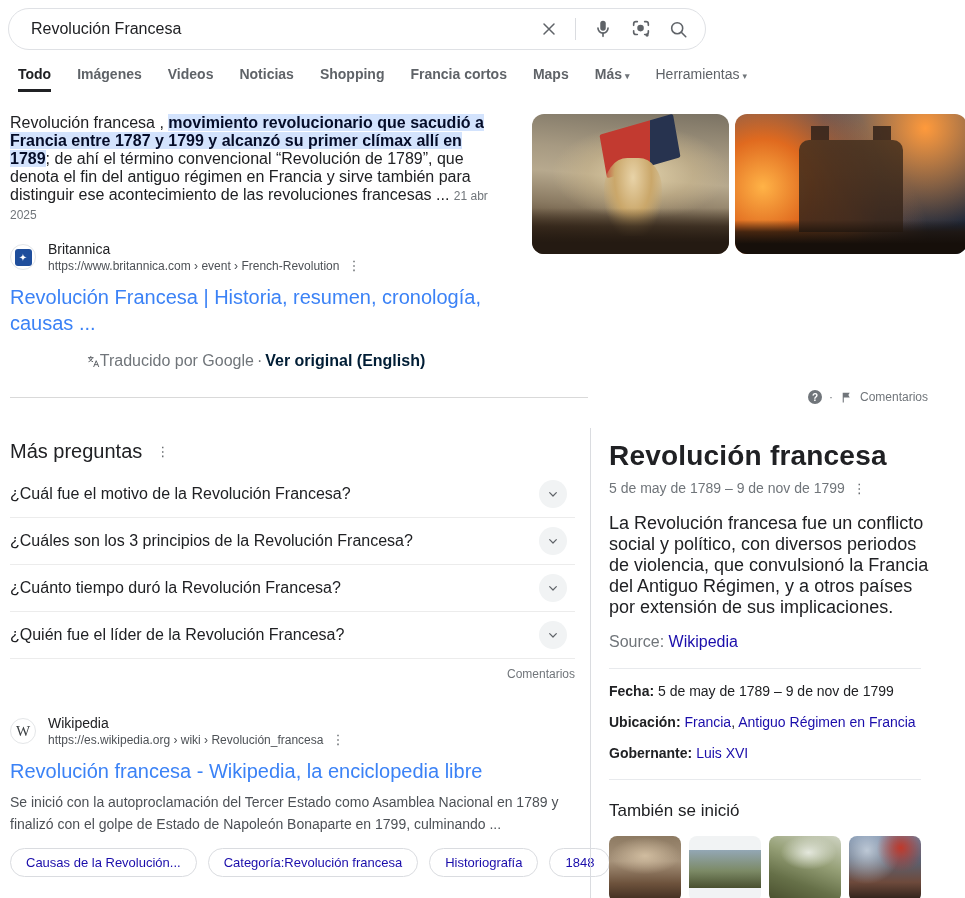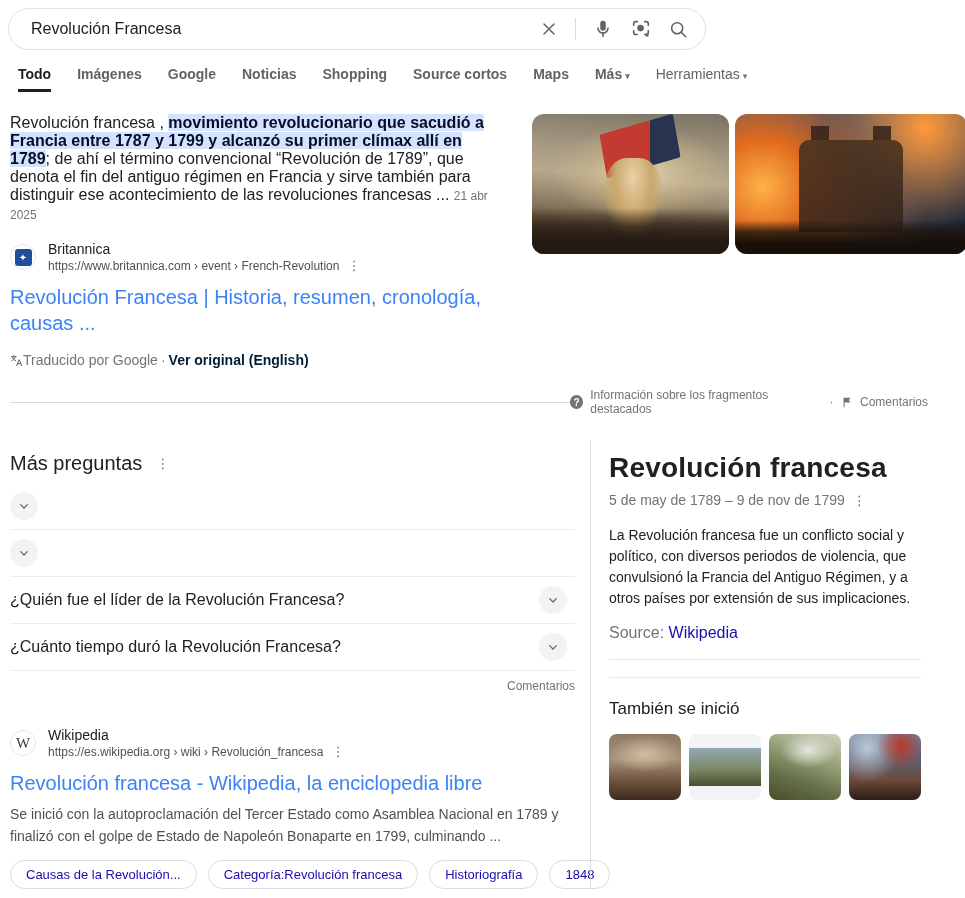--- a/index.html
+++ b/index.html
@@ -70,21 +70,21 @@
   .favicon { width:26px; height:26px; border-radius:50%; background:#fff; border:1px solid #e4e6e8;
     display:flex; align-items:center; justify-content:center; flex:0 0 26px; }
   .brit-logo { width:17px; height:17px; border-radius:3px; background:#1f4e9c; color:#fff; font-size:10px;
     display:flex; align-items:center; justify-content:center; }
   .wiki-logo { font-family:"Liberation Serif", serif; font-size:15px; color:#3c4043; }
   .site-lines { line-height:1; }
   .site-name { font-size:14px; color:#202124; line-height:18px; }
   .site-url { font-size:12px; color:#4d5156; line-height:16px; display:flex; align-items:center; gap:8px; }
   .more-vert { color:#5f6368; font-size:13px; cursor:pointer; }
   .result-title { font-size:20px; line-height:26px; color:#3b82f6; margin-top:10px; font-weight:400; cursor:pointer; }
-  .fs-translate { display:flex; align-items:center; font-size:14px; color:#70757a; margin-top:16px; }
+  .fs-translate { display:flex; align-items:center; font-size:16px; color:#70757a; margin-top:16px;justify-content:center; }
   .view-original { color:#001d35; font-weight:700; cursor:pointer; }
   .t-dot { margin:0 3px; }
   
   .snippet-footer { display:flex; align-items:center; margin-top:20px; }
   .sf-line { width:578px; border-top:1px solid #d9d9d9; margin-left:10px; }
   .sf-right { margin-left:auto; display:flex; align-items:center; gap:7px; font-size:12px; color:#70757a; padding-right:37px; }
   .help-circle { width:14px; height:14px; border-radius:50%; background:#70757a; color:#fff; font-size:10px; font-weight:700;
     display:flex; align-items:center; justify-content:center; }
   
   .columns { display:flex; margin-top:24px; align-items:stretch; }
@@ -101,21 +101,21 @@
   
   .result { margin-top:33px; }
   .result-head { display:flex; gap:12px; align-items:center; }
   .result-snippet { font-size:14px; line-height:22px; color:#4d5156; margin-top:7px; max-width:566px; }
   .chips { display:flex; gap:11px; margin-top:13px; }
   .chip { border:1px solid #dadce0; border-radius:16px; padding:6px 15px; font-size:13px; color:#1a0dab;
     white-space:nowrap; cursor:pointer; background:#fff; }
   
   .kp-title { font-size:28px; font-weight:700; color:#202124; letter-spacing:.2px; }
   .kp-sub { font-size:14px; color:#70757a; margin-top:8px; display:flex; align-items:center; gap:8px; }
-  .kp-desc { font-size:14px; line-height:21px; color:#202124; margin-top:17px; width:322px; }
+  .kp-desc { font-size:18px; line-height:21px; color:#202124; margin-top:17px; width:322px; }
   .kp-source { font-size:16px; color:#70757a; margin-top:15px; }
   .kp-link { color:#1a0dab; cursor:pointer; text-decoration:none; }
   .kp-hr { border:none; border-top:1px solid #e8eaed; margin:17px 0 0 0; width:312px; }
   .kp-facts { margin-top:10px; }
   .kp-fact { font-size:14px; color:#202124; margin-top:13px; line-height:18px; }
   .kp-fact b { font-weight:700; }
   .kp-related-title { font-size:17px; color:#202124; margin-top:21px; }
   .kp-cards { display:flex; gap:8px; margin-top:15px; }
   .kp-card { width:72px; cursor:pointer; }
   .kp-thumb { width:72px; height:66px; border-radius:8px; overflow:hidden; position:relative; background:#f1f3f4; }
@@ -165,24 +165,24 @@
             <circle cx="10.5" cy="10.5" r="6.3"></circle>
             <line x1="15.2" y1="15.2" x2="20.3" y2="20.3"></line>
           </svg>
       </button>
     </div>
   </div>
 
   <div class="tabs">
     <div class="tab selected">Todo</div>
     <div class="tab">Imágenes</div>
-    <div class="tab">Google</div>
+    <div class="tab">Videos</div>
     <div class="tab">Noticias</div>
     <div class="tab">Shopping</div>
-    <div class="tab">Source cortos</div>
+    <div class="tab">Francia cortos</div>
     <div class="tab">Maps</div>
     <div class="tab"><span>Más</span><span class="carat">▾</span></div>
     <div class="tools"><span>Herramientas</span><span class="carat">▾</span></div>
   </div>
 </div>
 
 <div class="top-block">
   <div class="fs-left">
     <div class="fs-para"><span>Revolución francesa , </span><span class="fs-highlight">movimiento revolucionario que sacudió a Francia entre 1787 y 1799 y alcanzó su primer clímax allí en 1789</span><span>; de ahí el término convencional “Revolución de 1789”, que denota el fin del antiguo régimen en Francia y sirve también para distinguir ese acontecimiento de las revoluciones francesas ... </span><span class="fs-date">21 abr 2025</span></div>
 
@@ -224,61 +224,62 @@
       <div class="castle"></div>
       <div class="crowd"></div>
     </div>
   </div>
 </div>
 
 <div class="snippet-footer">
   <div class="sf-line"></div>
   <div class="sf-right">
     <div class="help-circle">?</div>
-    <span>Información sobre los fragmentos destacados</span>
     <span>·</span>
     <svg width="13" height="13" viewBox="0 0 24 24">
         <path class="flag-icon-svg" d="M5 21V3h13l-2.6 4.5L18 12H7v9z"></path>
       </svg>
     <span>Comentarios</span>
   </div>
 </div>
 
 <div class="columns">
 
   <div class="col-left">
     <div class="paa-header">
       <span>Más preguntas</span>
       <span class="more-vert">⋮</span>
     </div>
     <div class="paa-list">
       <div class="paa-item">
+        <span>¿Cuál fue el motivo de la Revolución Francesa?</span>
         <button class="chevron-btn">
           <svg class="gicon" width="16" height="16" viewBox="0 0 24 24" stroke-width="2">
               <path d="M7 10l5 5 5-5"></path>
             </svg>
         </button>
       </div>
       <div class="paa-item">
+        <span>¿Cuáles son los 3 principios de la Revolución Francesa?</span>
         <button class="chevron-btn">
           <svg class="gicon" width="16" height="16" viewBox="0 0 24 24" stroke-width="2">
               <path d="M7 10l5 5 5-5"></path>
             </svg>
         </button>
       </div>
       <div class="paa-item">
-        <span>¿Quién fue el líder de la Revolución Francesa?</span>
+        <span>¿Cuánto tiempo duró la Revolución Francesa?</span>
         <button class="chevron-btn">
           <svg class="gicon" width="16" height="16" viewBox="0 0 24 24" stroke-width="2">
               <path d="M7 10l5 5 5-5"></path>
             </svg>
         </button>
       </div>
       <div class="paa-item">
-        <span>¿Cuánto tiempo duró la Revolución Francesa?</span>
+        <span>¿Quién fue el líder de la Revolución Francesa?</span>
         <button class="chevron-btn">
           <svg class="gicon" width="16" height="16" viewBox="0 0 24 24" stroke-width="2">
               <path d="M7 10l5 5 5-5"></path>
             </svg>
         </button>
       </div>
     </div>
     <div class="paa-feedback">Comentarios</div>
 
     <div class="result">
@@ -311,20 +312,34 @@
     <div class="kp-sub">
       <span>5 de may de 1789 – 9 de nov de 1799</span>
       <span class="more-vert">⋮</span>
     </div>
     <div class="kp-desc">La Revolución francesa fue un conflicto social y político, con diversos periodos de violencia, que convulsionó la Francia del Antiguo Régimen, y a otros países por extensión de sus implicaciones.</div>
     <div class="kp-source">
       <span>Source:</span>
       <span class="kp-link">Wikipedia</span>
     </div>
     <hr class="kp-hr">
+    <div class="kp-facts">
+      <div class="kp-fact">
+        <b>Fecha:</b>
+        <span>5 de may de 1789 – 9 de nov de 1799</span>
+      </div>
+      <div class="kp-fact">
+        <b>Ubicación:</b>
+        <span class="kp-link">Francia</span><span>, </span><span class="kp-link">Antiguo Régimen en Francia</span>
+      </div>
+      <div class="kp-fact">
+        <b>Gobernante:</b>
+        <span class="kp-link">Luis XVI</span>
+      </div>
+    </div>
     <hr class="kp-hr">
     <div class="kp-related-title">También se inició</div>
     <div class="kp-cards">
       <div class="kp-card">
         <div class="kp-thumb thumb-bastille"></div>
 
       </div>
       <div class="kp-card">
         <div class="kp-thumb">
             <div class="thumb-letterbox-img"></div>

